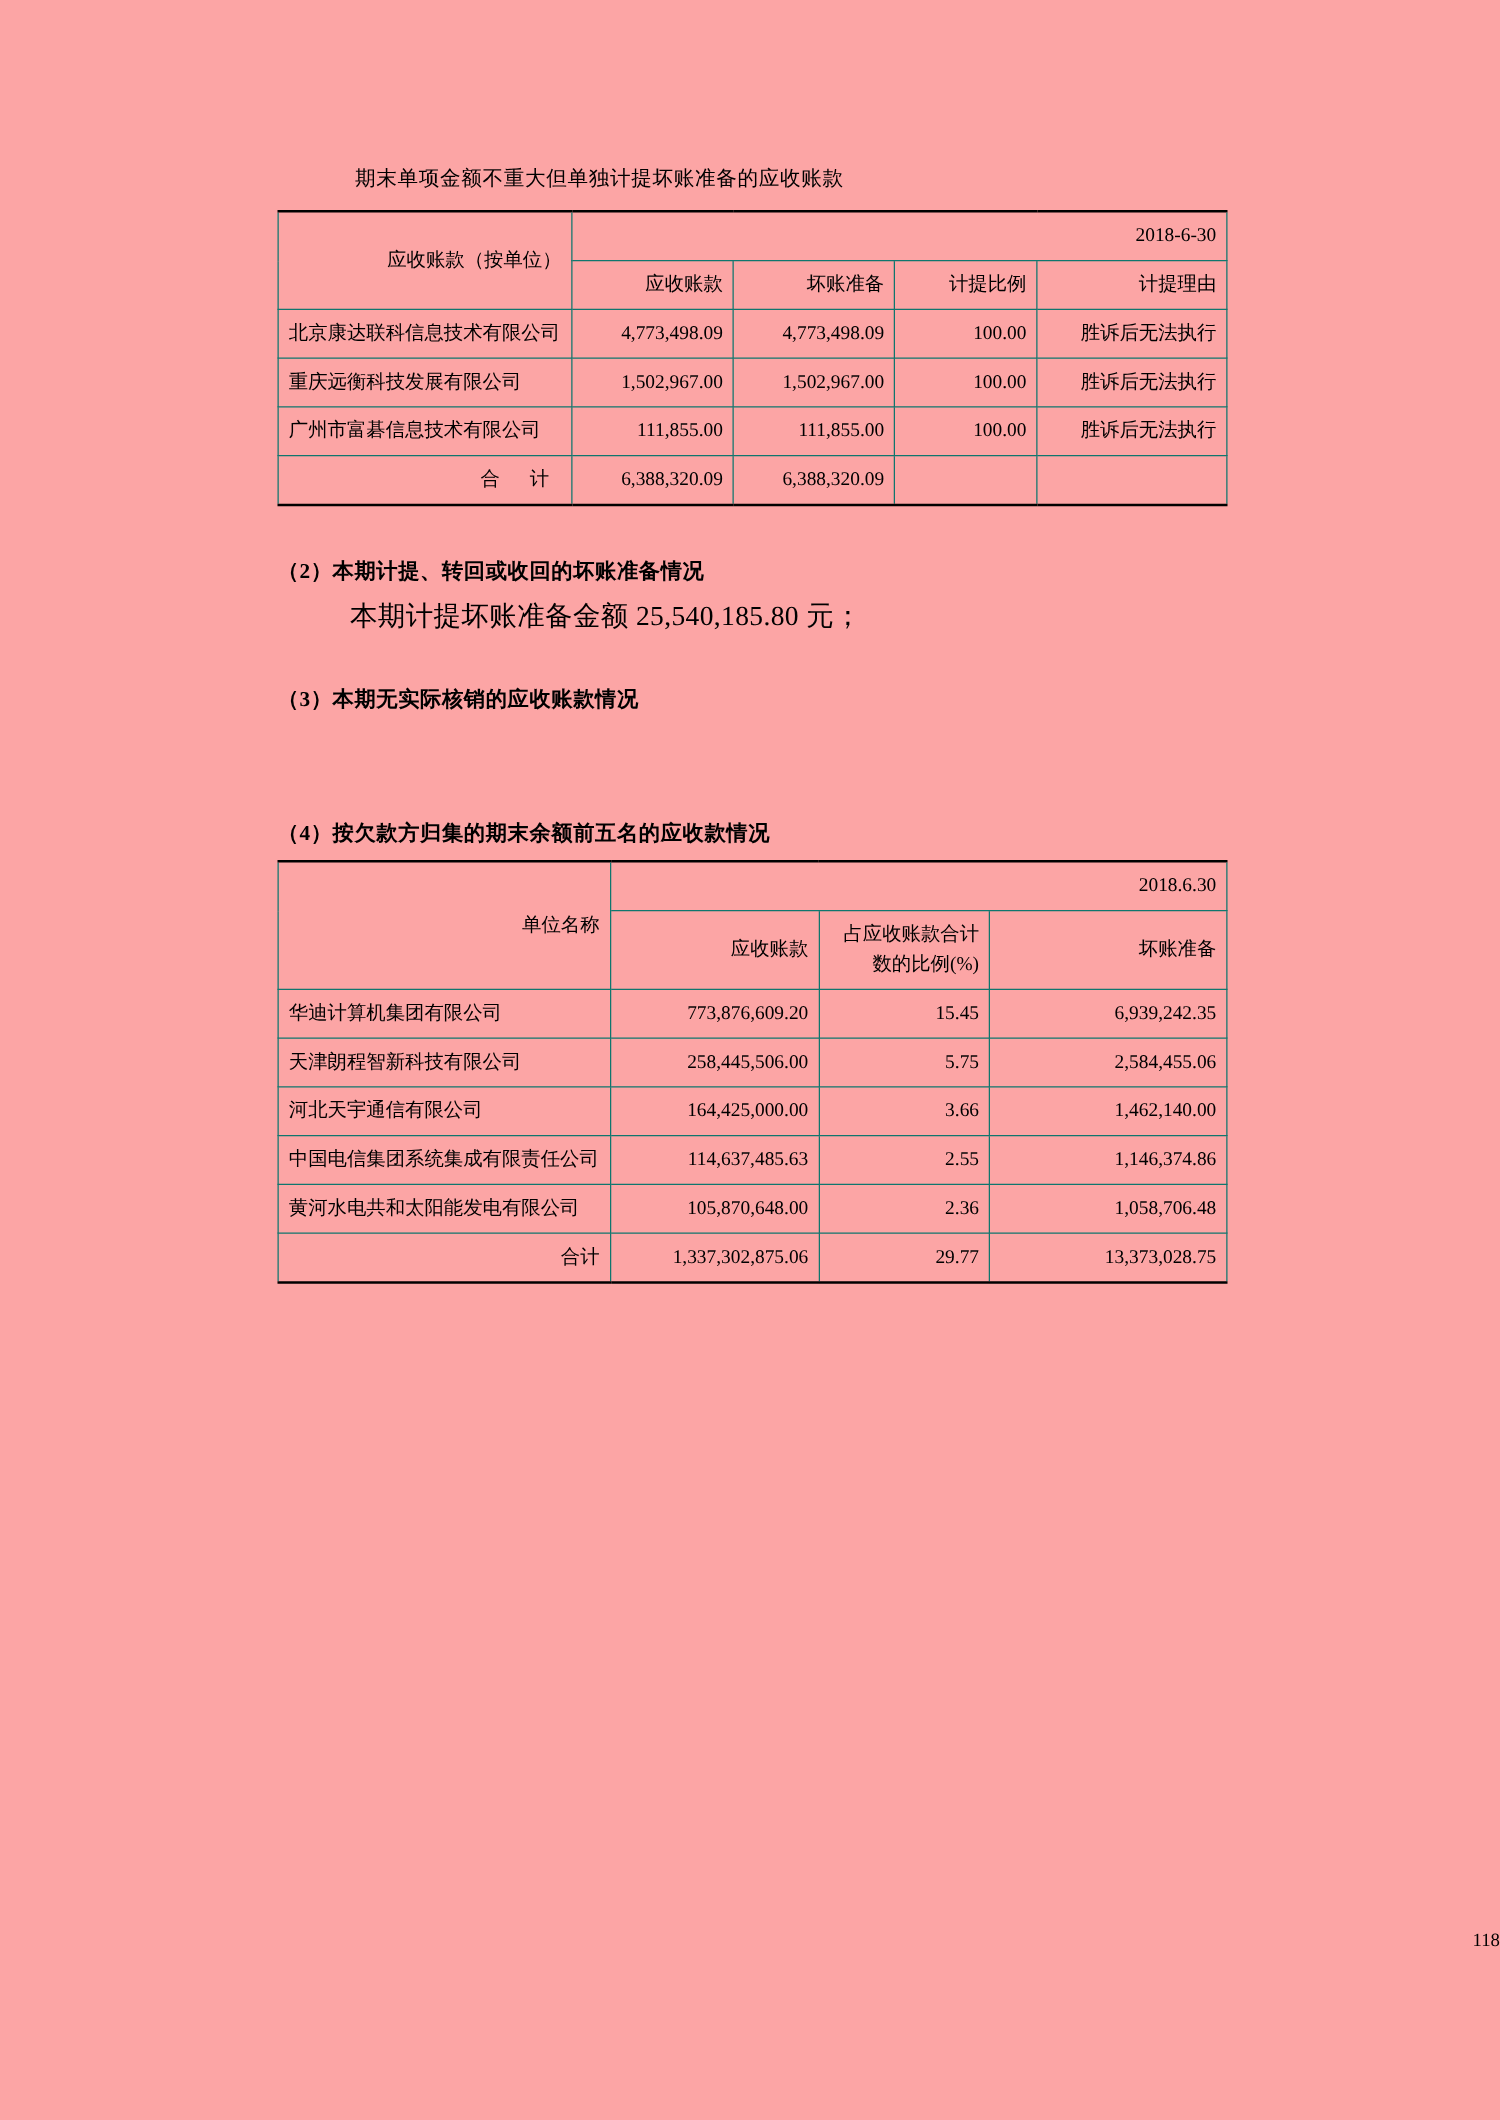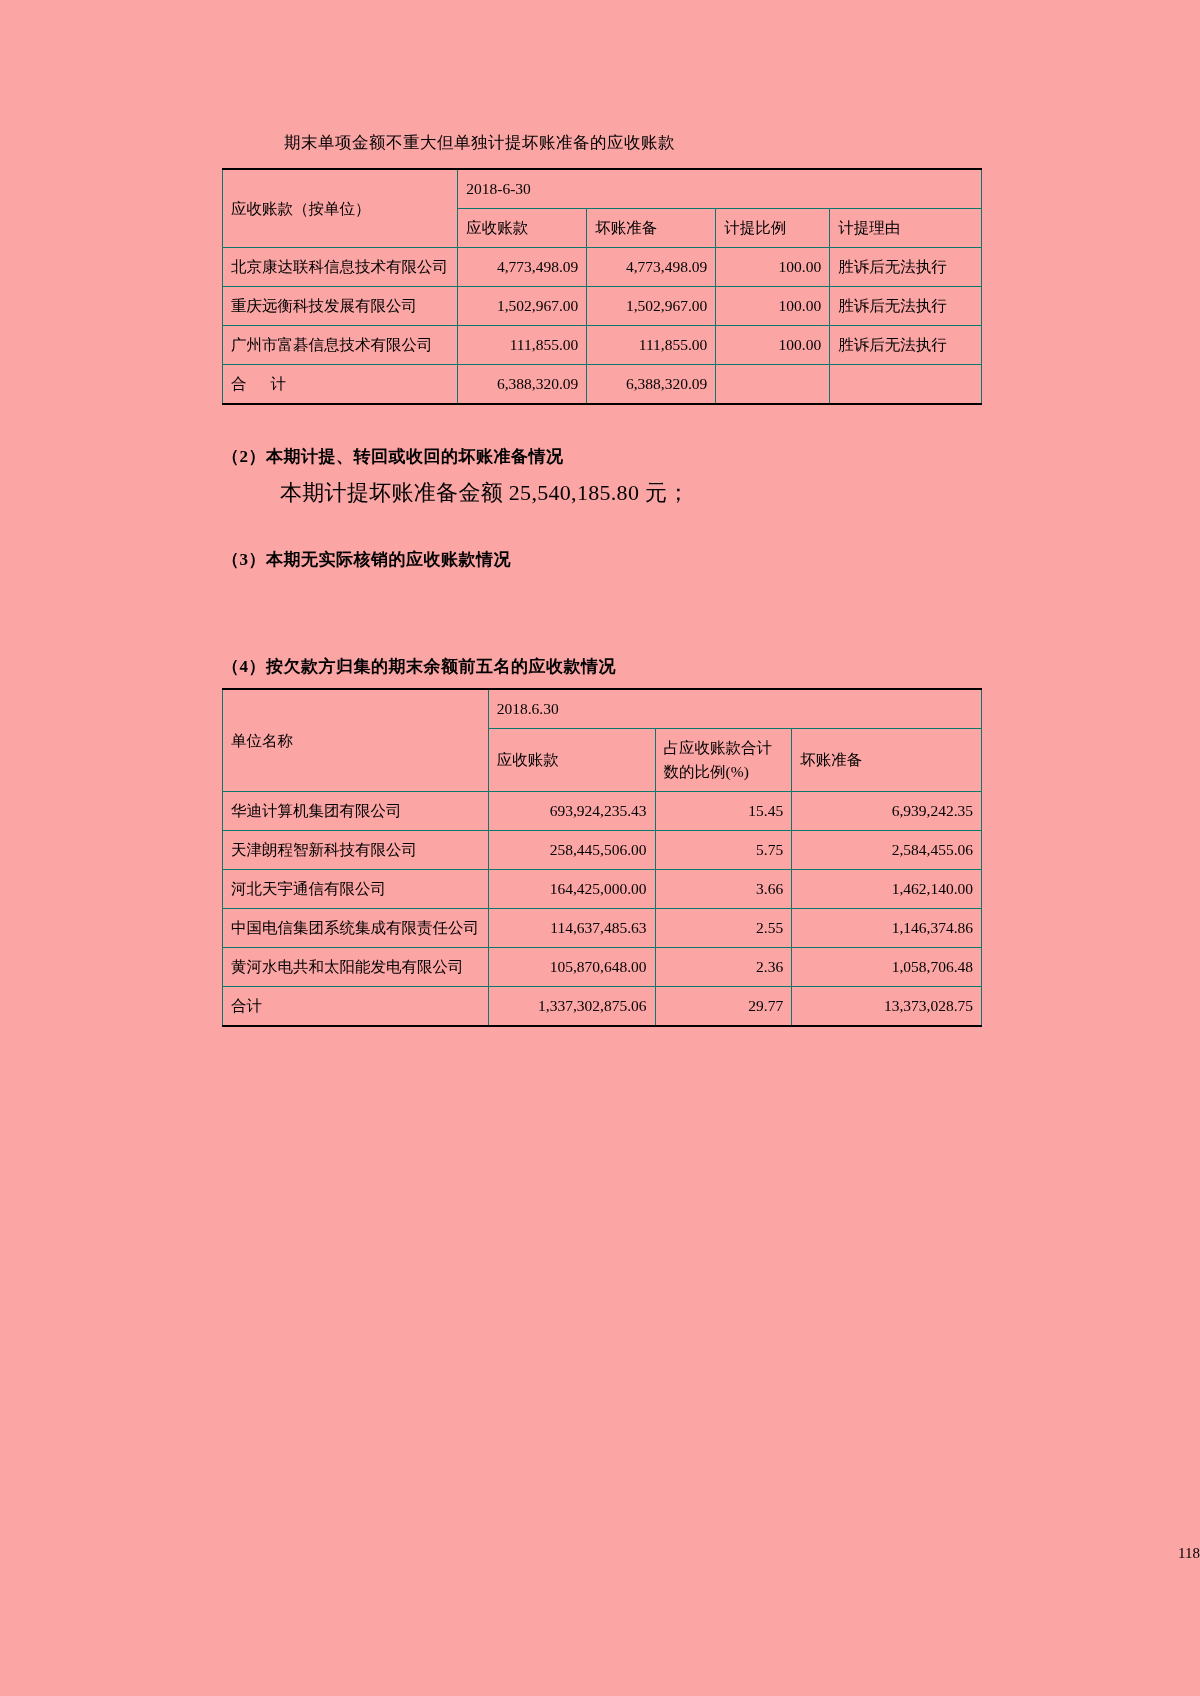--- a/index.html
+++ b/index.html
@@ -48,21 +48,21 @@
     vertical-align: middle;
     line-height: 24px;
   }
   table.doc .outer-top td,
   table.doc .outer-top th {
     border-top: 2.5px solid #000;
   }
   table.doc tr.last-row td {
     border-bottom: 2.5px solid #000;
   }
-  .c { text-align: left; }
+  .c { text-align: right; }
   .r { text-align: right; }
   .l { text-align: left; }
 
   .num { font-family: "Liberation Serif", "DejaVu Serif", serif; }
 
   .sec-head {
     font-size: 17px;
     font-weight: bold;
     margin: 40px 0 10px 0;
     letter-spacing: 0.5px;
@@ -169,21 +169,21 @@
             <td class="c" colspan="3">2018.6.30</td>
           </tr>
           <tr>
             <td class="c">应收账款</td>
             <td class="c">占应收账款合计数的比例(%)</td>
             <td class="c">坏账准备</td>
           </tr>
 
           <tr>
             <td class="l">华迪计算机集团有限公司</td>
-            <td class="r num">693,924,235.43</td>
+            <td class="r num">773,876,609.20</td>
             <td class="r num">15.45</td>
             <td class="r num">6,939,242.35</td>
           </tr>
           <tr>
             <td class="l">天津朗程智新科技有限公司</td>
             <td class="r num">258,445,506.00</td>
             <td class="r num">5.75</td>
             <td class="r num">2,584,455.06</td>
           </tr>
           <tr>

